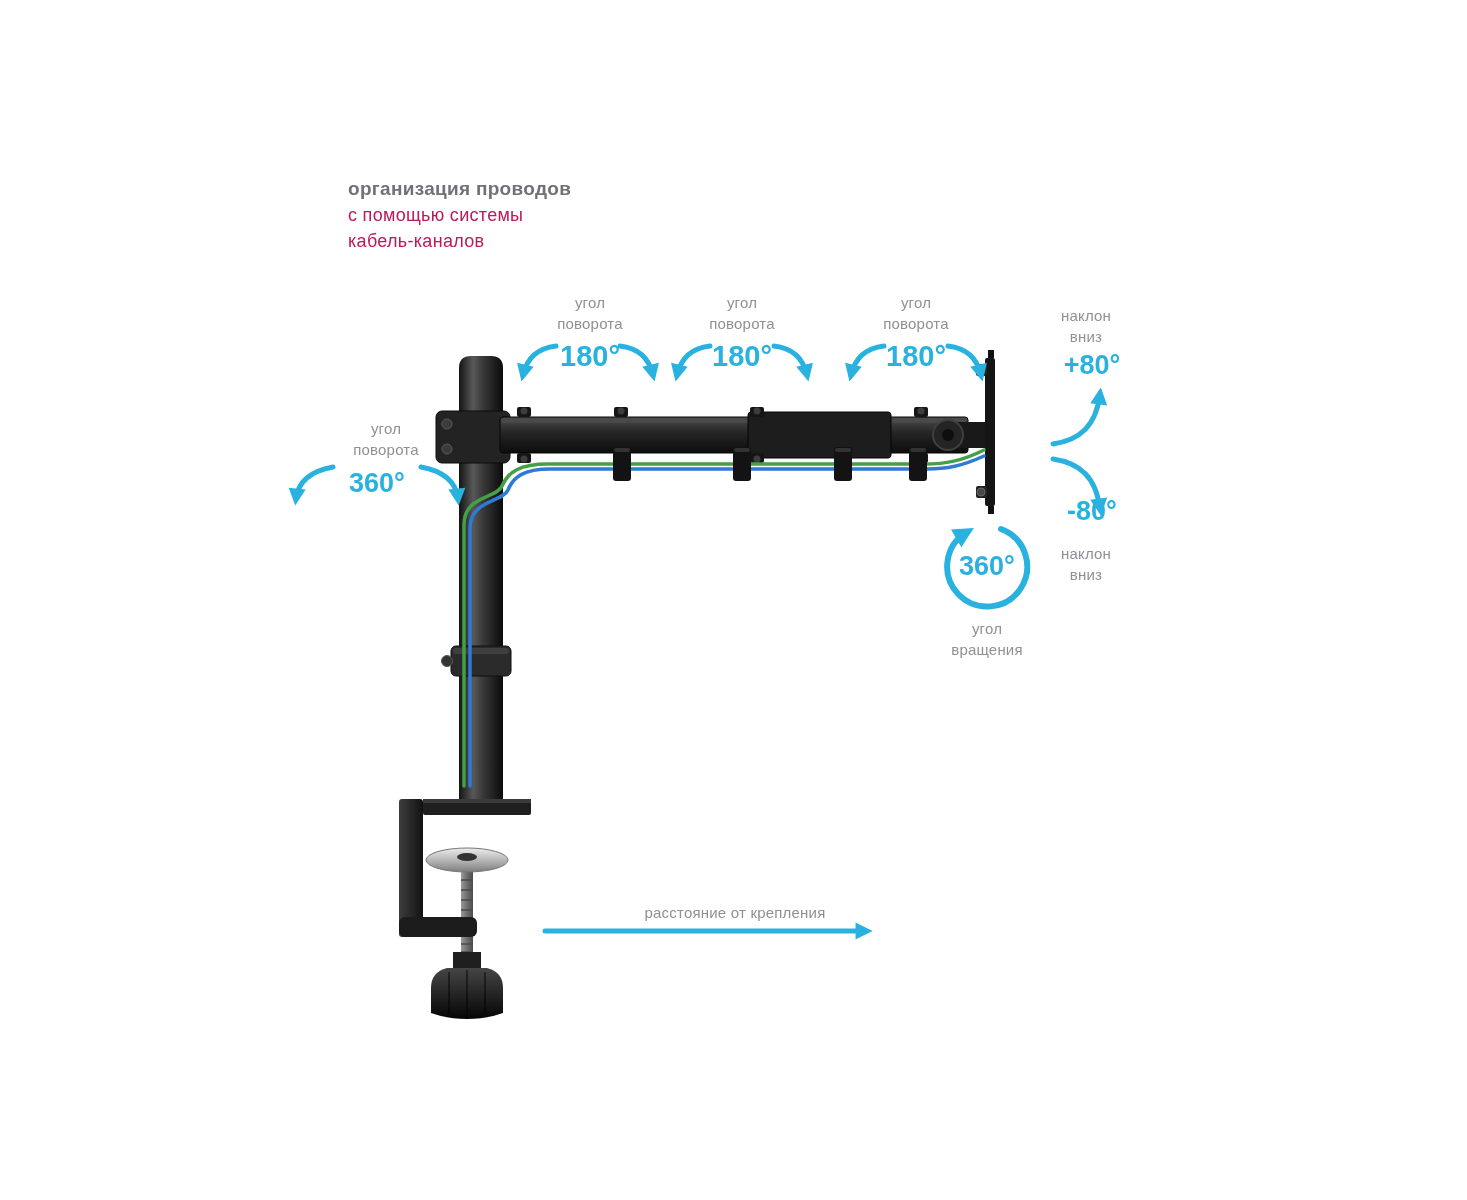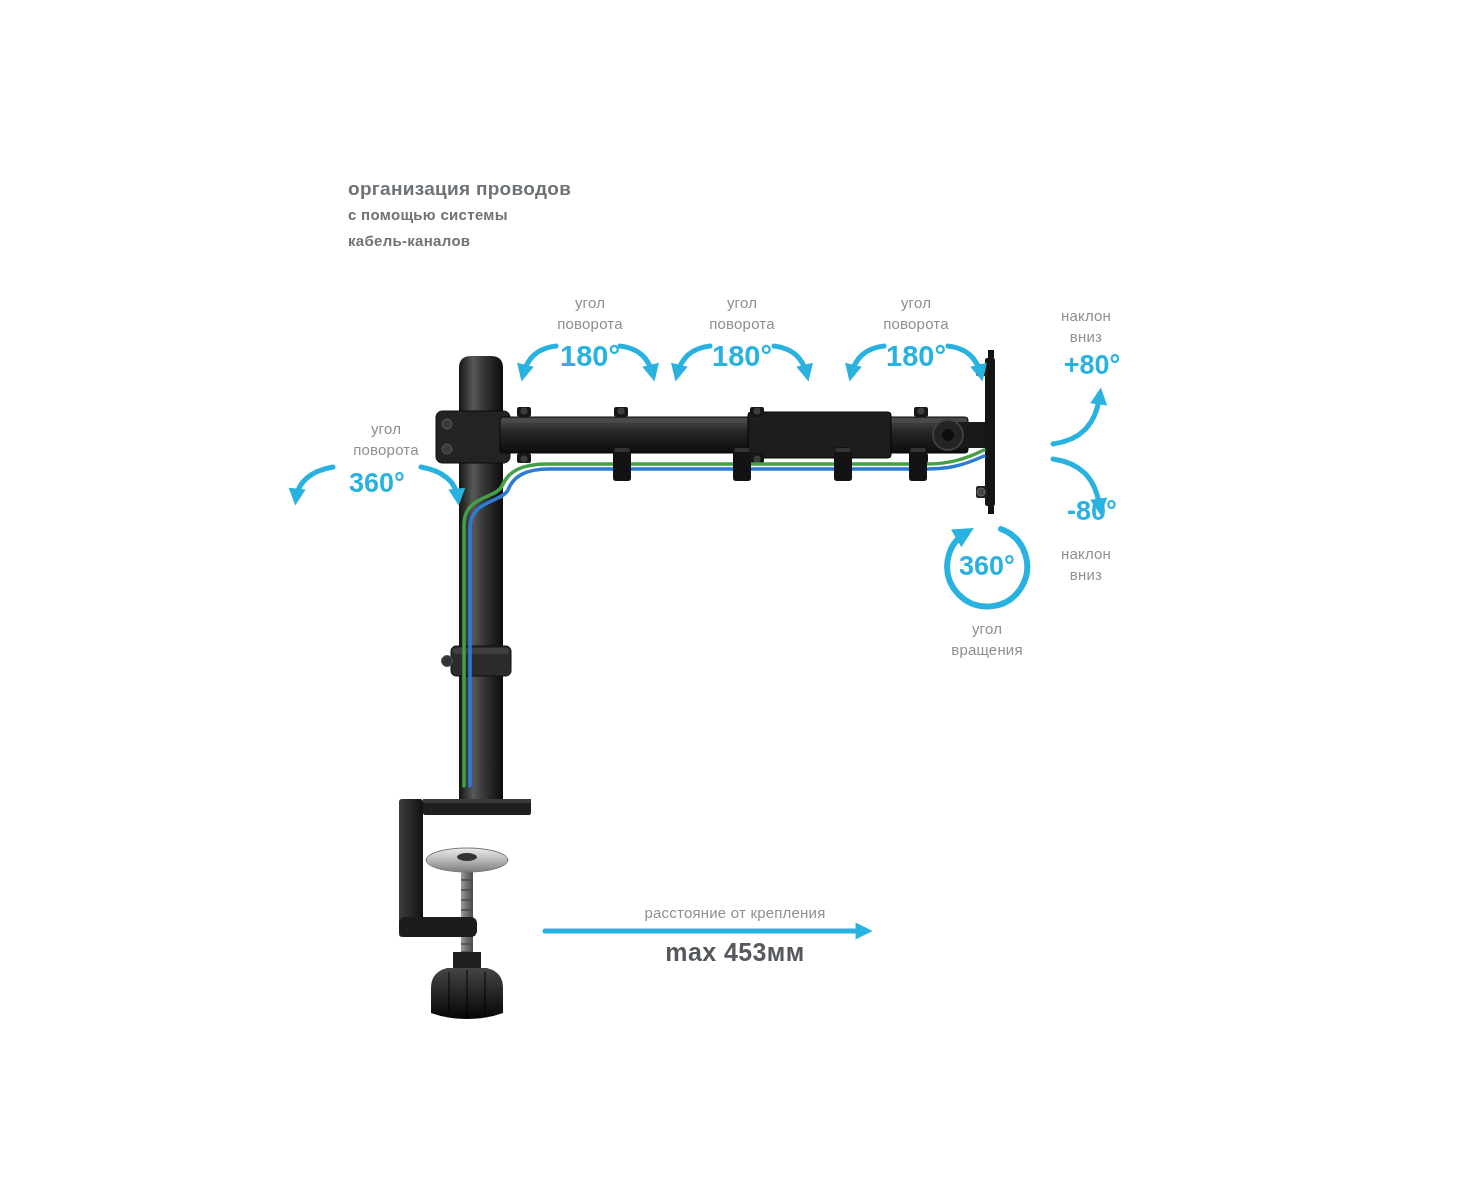--- a/index.html
+++ b/index.html
@@ -5,21 +5,21 @@
   * { margin:0; padding:0; box-sizing:border-box; }
   html,body { background:#ffffff; }
   body { font-family:"Liberation Sans", sans-serif; }
   .canvas {
     position:relative; width:1166px; height:1200px; background:#ffffff; overflow:hidden;
   }
   .diagram-svg { position:absolute; left:0; top:0; }
   .abs { position:absolute; }
   .title-block { left:348px; top:176px; text-align:left; }
   .title-bold { font-size:19px; font-weight:700; color:#6d7276; letter-spacing:.3px; line-height:26px; }
-  .title-light { font-size:15px; color:#737373; letter-spacing:.3px; line-height:26px;font-weight:bold; }
+  .title-light { font-size:18px; color:#be185d; letter-spacing:.3px; line-height:26px; }
   .ann-label { color:#8d9195; font-size:15px; line-height:21px; text-align:center; letter-spacing:.2px; }
   .ann-value { color:#29b2e0; font-weight:700; text-align:center; }
   .val-24 { font-size:29px; }
   .val-27 { font-size:27px;text-align:center; }
   .value-dark { color:#55595d; font-weight:700; font-size:25px; text-align:center; letter-spacing:.4px; }
   .w120 { width:120px; }
   .w300 { width:300px; }
 </style>
 </head>
 <body>
@@ -214,15 +214,14 @@
     <div>вниз</div>
   </div>
 
   <div class="abs ann-value val-27 w120" style="left:927px; top:551px;">360°</div>
   <div class="abs ann-label w120" style="left:927px; top:618px;">
     <div>угол</div>
     <div>вращения</div>
   </div>
 
   <div class="abs ann-label w300" style="left:585px; top:902px;">расстояние от крепления</div>
-  <div class="abs value-dark w300" style="left:585px; top:938px;">max 453мм</div>
 
 </div>
 
 </body></html>

